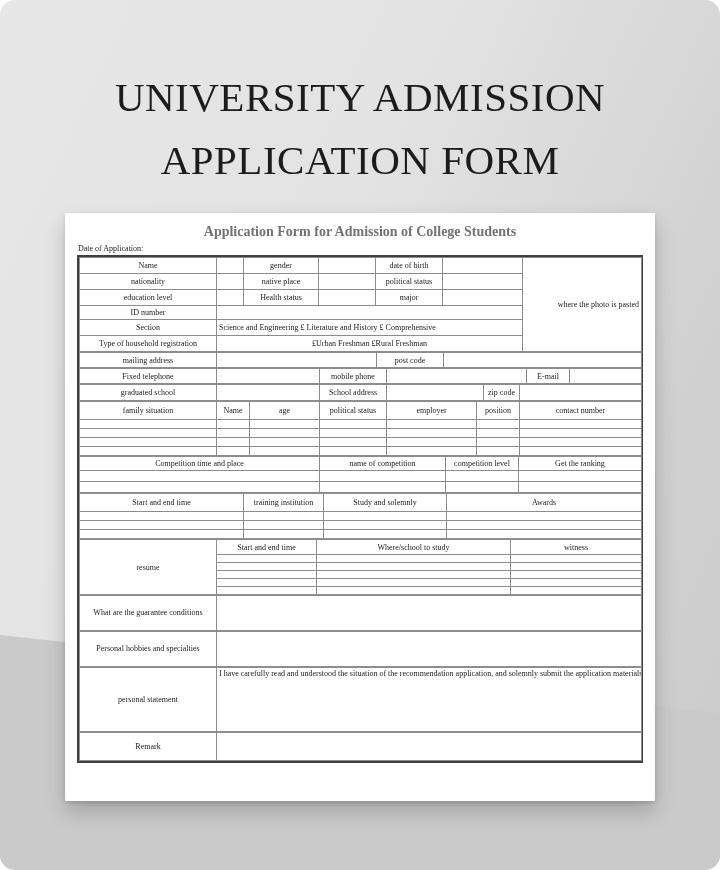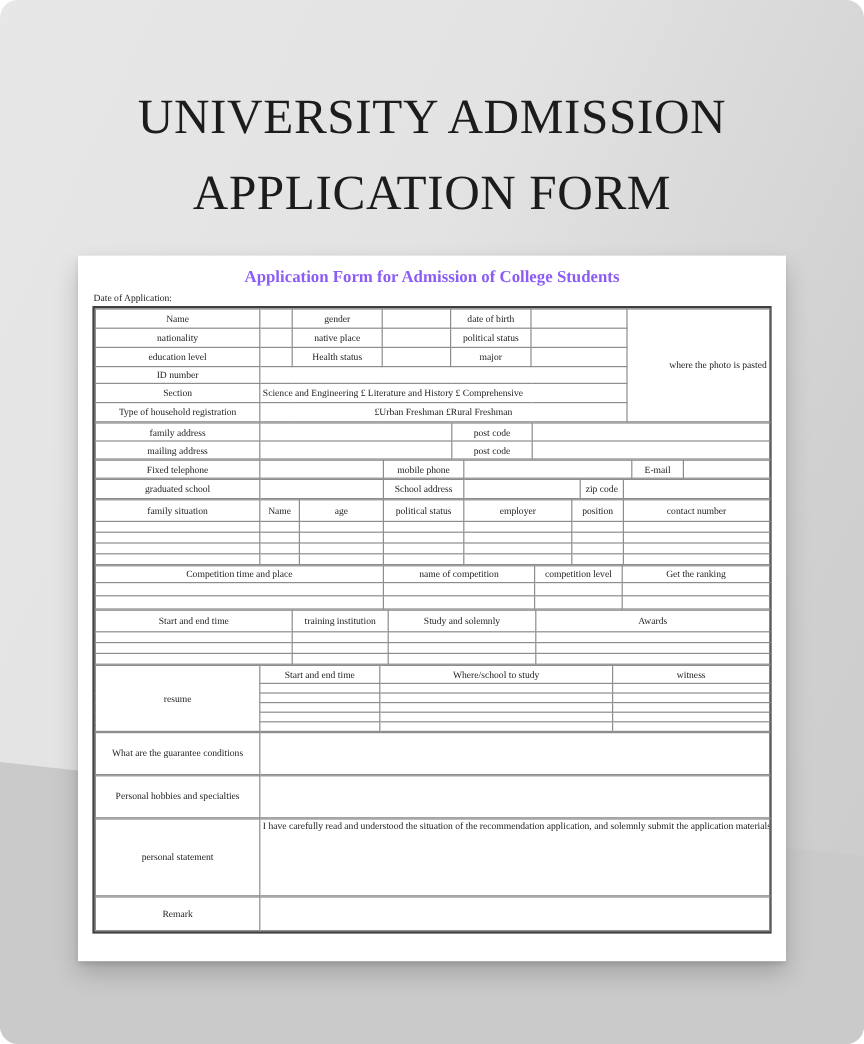--- a/index.html
+++ b/index.html
@@ -23,21 +23,21 @@
     color:#1c1c1c;letter-spacing:.5px;margin:0;
   }
   .card{
     position:absolute;left:65px;top:213px;width:590px;height:588px;
     background:#ffffff;
     box-shadow:0 10px 20px rgba(0,0,0,.20),0 2px 4px rgba(0,0,0,.12);
     box-sizing:border-box;
     padding:8px 12px 0 12px;
   }
   .card-heading{
-    text-align:center;font-size:14px;font-weight:bold;color:#8b5cf6;
+    text-align:center;font-size:14px;font-weight:bold;color:#737373;
     padding:3px 0 4px 0;
   }
   .date-row{font-size:8px;color:#222;padding:0 1px 2px 1px;}
   .grid{border:2px solid #3f3f3f;width:566px;box-sizing:border-box;}
   table.ft{border-collapse:collapse;table-layout:fixed;width:562px;}
   table.ft td{
     border:1px solid #8d8d8d;
     font-size:8px;color:#222;
     padding:0 2px;overflow:hidden;white-space:nowrap;
     box-sizing:border-box;
@@ -131,26 +131,20 @@
         </table>
 
       <table class="ft">
         <colgroup>
             <col style="width:137px">
             <col style="width:160px">
             <col style="width:67px">
             <col style="width:198px">
           </colgroup>
         <tbody>
-            <tr class="h15">
-          <td class="lb">family address</td>
-          <td></td>
-          <td class="lb">post code</td>
-          <td></td>
-        </tr>
         <tr class="h15">
           <td class="lb">mailing address</td>
           <td></td>
           <td class="lb">post code</td>
           <td></td>
         </tr>
       </tbody>
         </table>
 
       <table class="ft">

